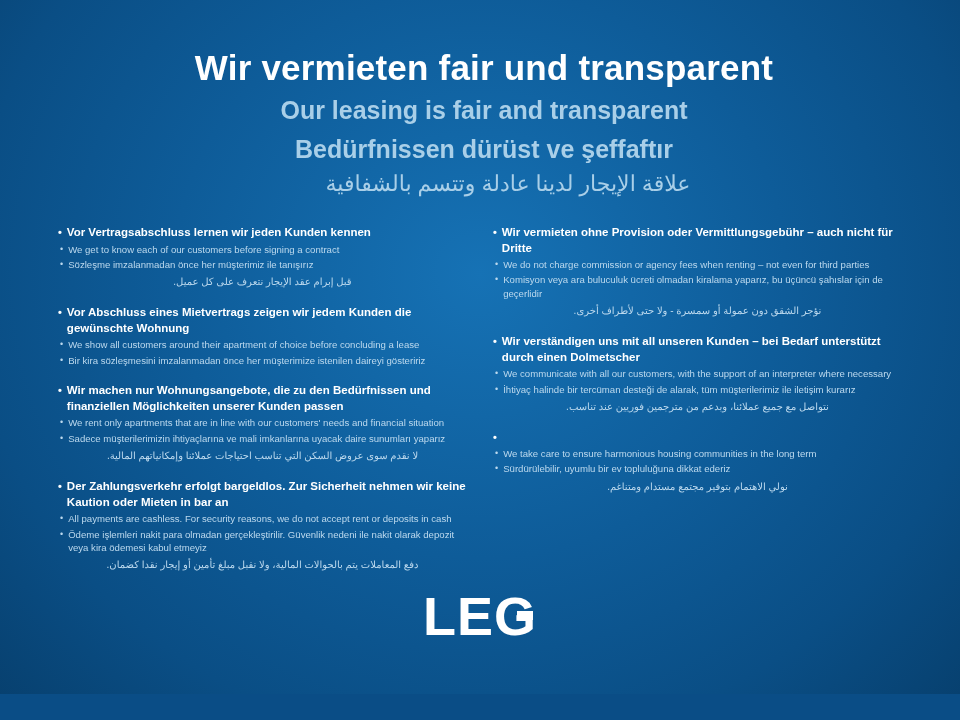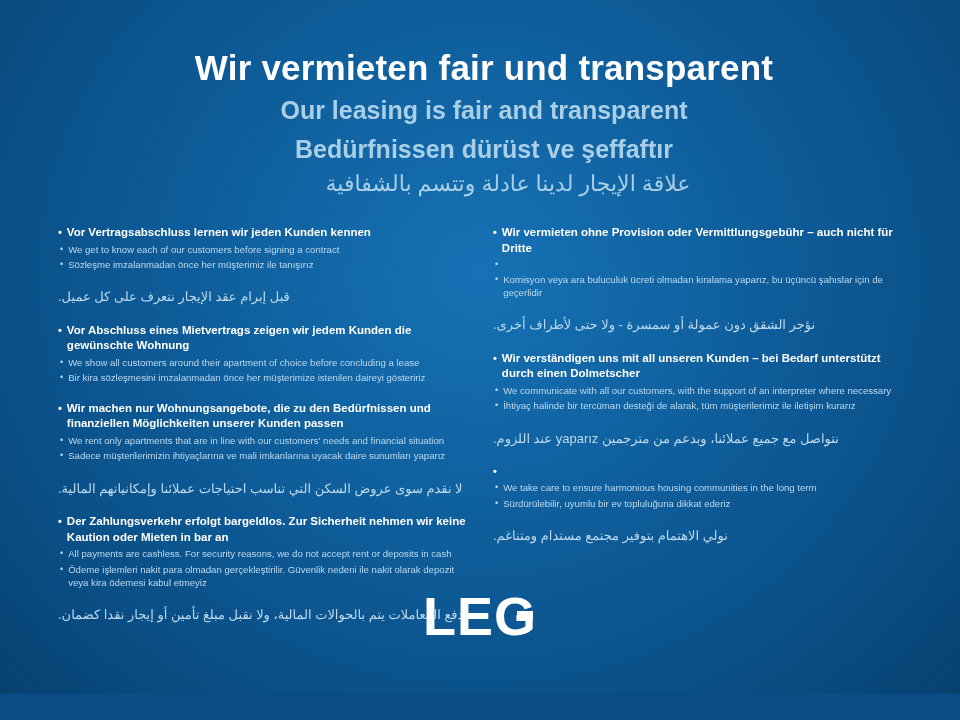--- a/index.html
+++ b/index.html
@@ -90,25 +90,25 @@
     padding-left: 2px;
   }
   .sub .bullet {
     color: #bcd9ee;
     margin-right: 5px;
     font-size: 9px;
     line-height: 1.4;
   }
   .sub-ar {
     color: #bcd9ee;
-    font-size: 13px;
+    font-size: 10px;
     line-height: 1.5;
-    margin-top: 16px;
+    margin-top: 3px;
     direction: rtl;
-    text-align: left;
+    text-align: center;
   }
   .logo {
     position: absolute;
     left: 0;
     top: 585px;
     width: 960px;
     text-align: center;
     color: #ffffff;
   }
   .logo-mark {
@@ -218,20 +218,21 @@
 
     <div class="col">
 
       <div class="block">
         <div class="block-head">
           <span class="bullet">•</span>
           <span>Wir vermieten ohne Provision oder Vermittlungsgebühr – auch nicht für Dritte</span>
         </div>
         <div class="sub">
           <span class="bullet">•</span>
+          <span>We do not charge commission or agency fees when renting – not even for third parties</span>
         </div>
         <div class="sub">
           <span class="bullet">•</span>
           <span>Komisyon veya ara buluculuk ücreti olmadan kiralama yaparız, bu üçüncü şahıslar için de geçerlidir</span>
         </div>
         <div class="sub-ar">نؤجر الشقق دون عمولة أو سمسرة - ولا حتى لأطراف أخرى.</div>
       </div>
 
       <div class="block">
         <div class="block-head">
@@ -239,21 +240,21 @@
           <span>Wir verständigen uns mit all unseren Kunden – bei Bedarf unterstützt durch einen Dolmetscher</span>
         </div>
         <div class="sub">
           <span class="bullet">•</span>
           <span>We communicate with all our customers, with the support of an interpreter where necessary</span>
         </div>
         <div class="sub">
           <span class="bullet">•</span>
           <span>İhtiyaç halinde bir tercüman desteği de alarak, tüm müşterilerimiz ile iletişim kurarız</span>
         </div>
-        <div class="sub-ar">نتواصل مع جميع عملائنا، وبدعم من مترجمين yaparız عند اللزوم.</div>
+        <div class="sub-ar">نتواصل مع جميع عملائنا، وبدعم من مترجمين فوريين عند تناسب.</div>
       </div>
 
       <div class="block">
         <div class="block-head">
           <span class="bullet">•</span>
         </div>
         <div class="sub">
           <span class="bullet">•</span>
           <span>We take care to ensure harmonious housing communities in the long term</span>
         </div>

